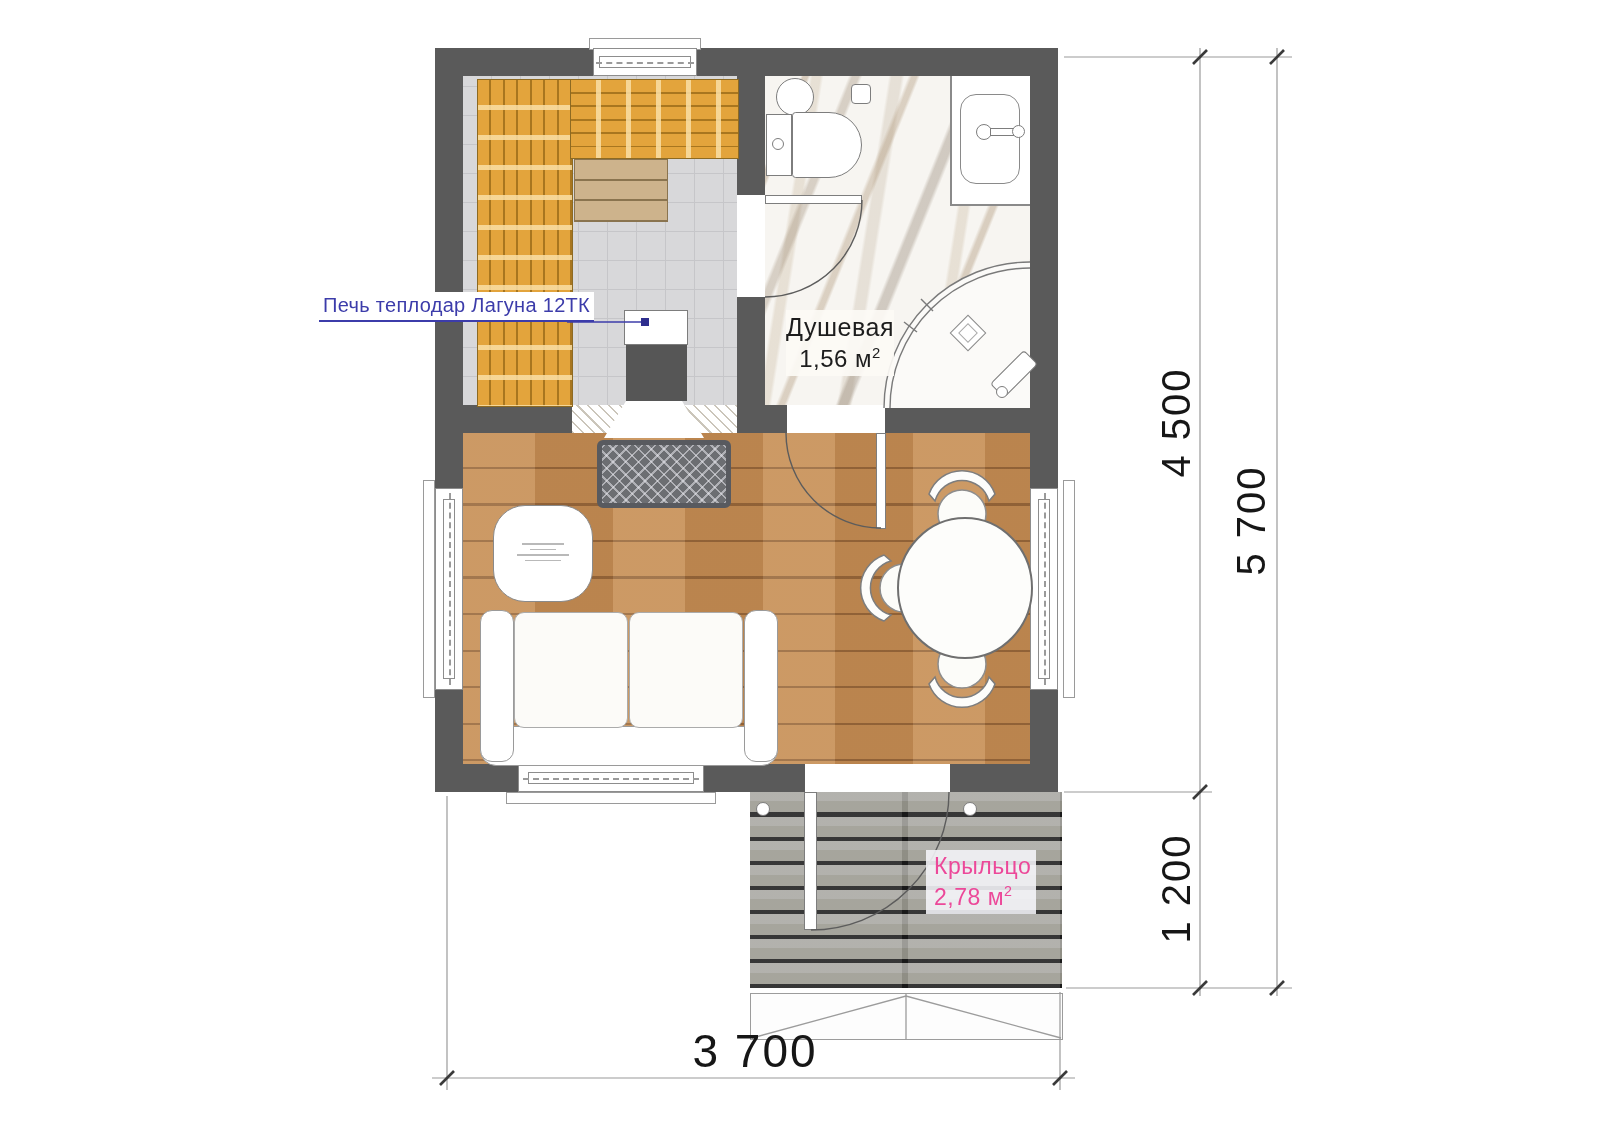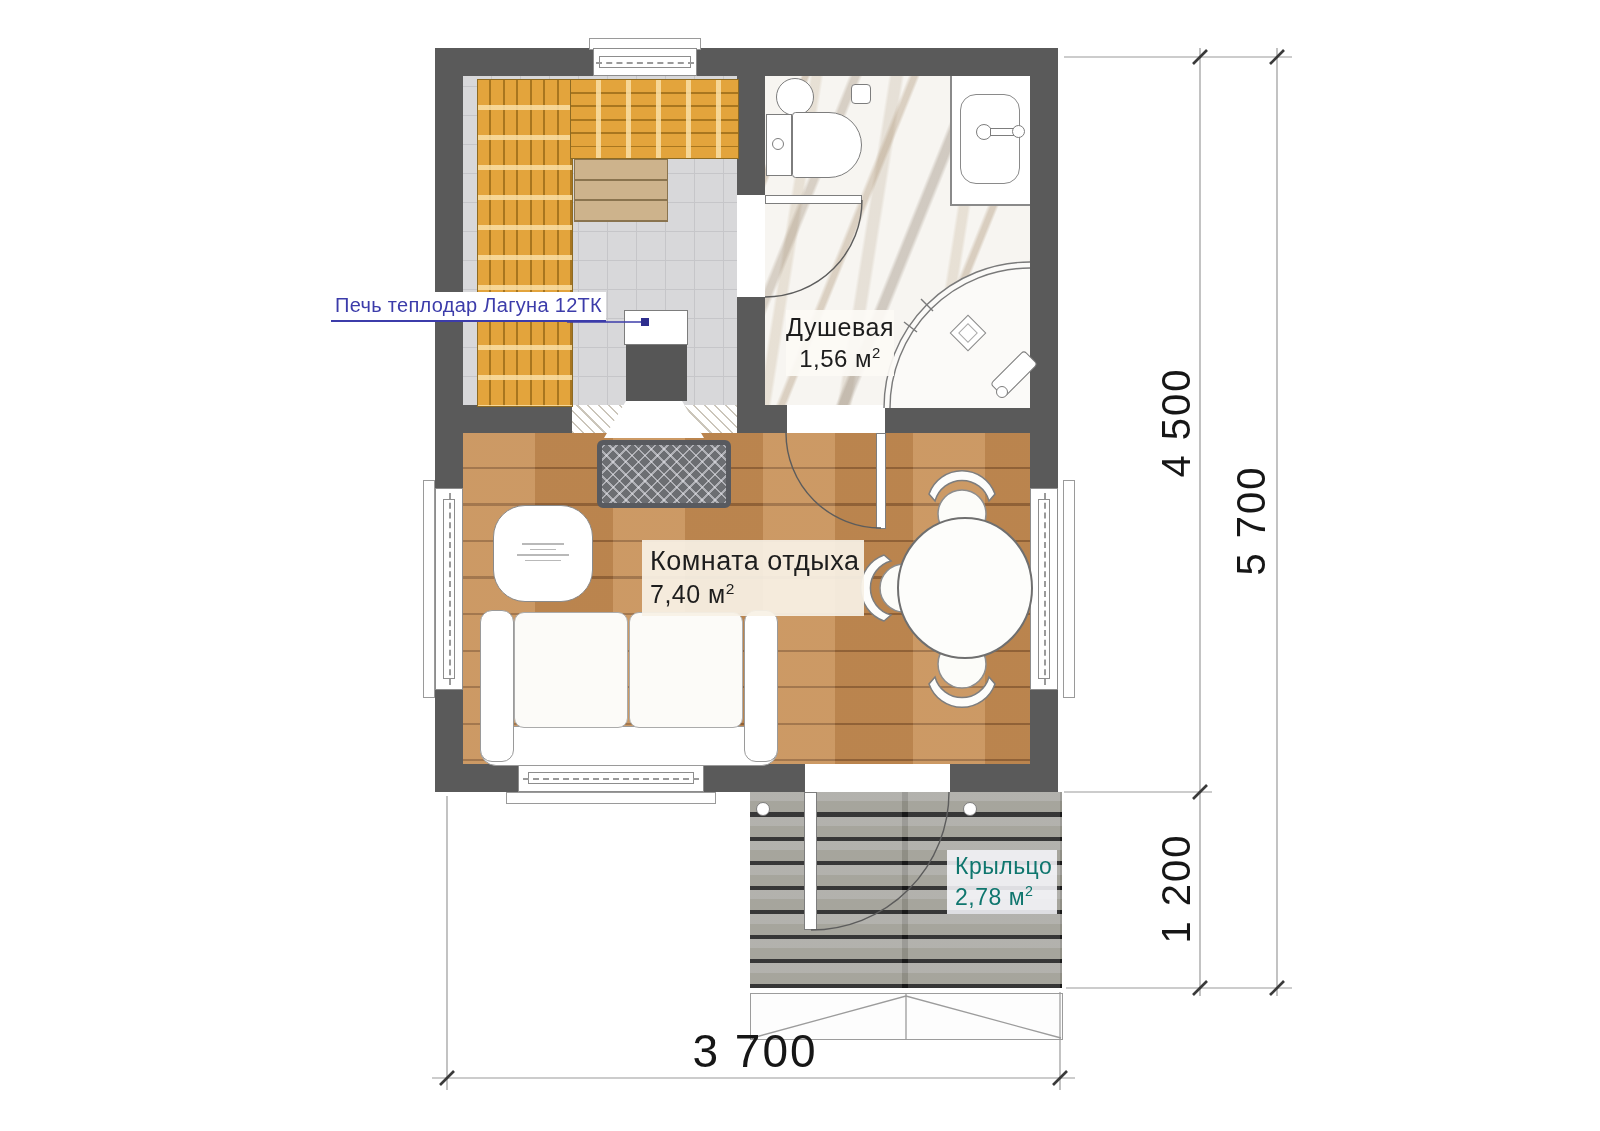--- a/index.html
+++ b/index.html
@@ -53,21 +53,21 @@
   .win-h::after{content:"";position:absolute;left:2%;right:2%;top:50%;border-top:2px dashed #9a9a9a;}
   .win-v::before{content:"";position:absolute;top:5%;bottom:5%;left:28%;right:28%;border:1px solid #8d8d8d;background:#fff;}
   .win-v::after{content:"";position:absolute;top:2%;bottom:2%;left:50%;border-left:2px dashed #9a9a9a;}
   .sill{position:absolute;background:#fff;border:1px solid #9a9a9a;box-sizing:border-box;}
   
   .badge{position:absolute;background:rgba(252,250,245,.92);color:#1d1d1d;display:flex;
          flex-direction:column;justify-content:center;padding:4px 8px;box-sizing:border-box;}
   .badge .l1{font-size:25px;letter-spacing:.5px;white-space:nowrap;}
   .badge .l2{font-size:24px;letter-spacing:.5px;margin-top:3px;white-space:nowrap;}
   sup{font-size:62%;}
-  .badge.blue{color:#0f766e;background:rgba(246,246,250,.88);margin-left:21px;}
+  .badge.blue{color:#ec4899;background:rgba(246,246,250,.88);}
   .badge.blue .l1,.badge.blue .l2{font-size:23px;}
   .stove-note{position:absolute;color:#3c3caa;font-size:20px;letter-spacing:.3px;background:#ffffff;
       border-bottom:2px solid #3c3caa;padding:2px 4px 3px 4px;white-space:nowrap;}
   .dimtxt{position:absolute;color:#161616;text-align:center;white-space:nowrap;}
   .dimtxt.v{transform:rotate(-90deg);transform-origin:center;font-size:40px;letter-spacing:2px;}
   .dimtxt.h{font-size:46px;letter-spacing:2px;}
   .table-note{position:absolute;display:flex;flex-direction:column;align-items:center;gap:4px;}
   .table-note i{display:block;height:1.5px;background:#b9b9b9;}
   svg.overlay{position:absolute;left:0;top:0;pointer-events:none;}
 </style>
@@ -206,29 +206,25 @@
       <line x1="1270" y1="995" x2="1284" y2="981"></line>
       <line x1="440" y1="1085" x2="454" y2="1071"></line>
       <line x1="1053" y1="1085" x2="1067" y2="1071"></line>
     </g>
   </svg>
 
   <div class="badge" style="left:786px;top:310px;width:108px;height:66px;align-items:center;">
     <div class="l1">Душевая</div>
     <div class="l2"><span>1,56 м</span><sup>2</sup></div>
   </div>
-  <div class="badge" style="left:642px;top:540px;width:222px;height:76px;align-items:flex-start;background:rgba(247,241,229,.93);">
-    <div class="l1" style="font-size:27px;">Комната отдыха</div>
-    <div class="l2" style="font-size:25px;"><span>7,40 м</span><sup>2</sup></div>
-  </div>
   <div class="badge blue" style="left:926px;top:850px;width:110px;height:64px;align-items:flex-start;">
     <div class="l1">Крыльцо</div>
     <div class="l2"><span>2,78 м</span><sup>2</sup></div>
   </div>
 
-  <div class="stove-note" style="left:331px;top:292px;">Печь теплодар Лагуна 12ТК</div>
+  <div class="stove-note" style="left:319px;top:292px;">Печь теплодар Лагуна 12ТК</div>
 
   <div class="dimtxt v" style="left:1096px;top:400px;width:160px;">4 500</div>
   <div class="dimtxt v" style="left:1096px;top:866px;width:160px;">1 200</div>
   <div class="dimtxt v" style="left:1171px;top:498px;width:160px;">5 700</div>
   <div class="dimtxt h" style="left:640px;top:1024px;width:230px;">3 700</div>
 
 </div>
 
 </body></html>

